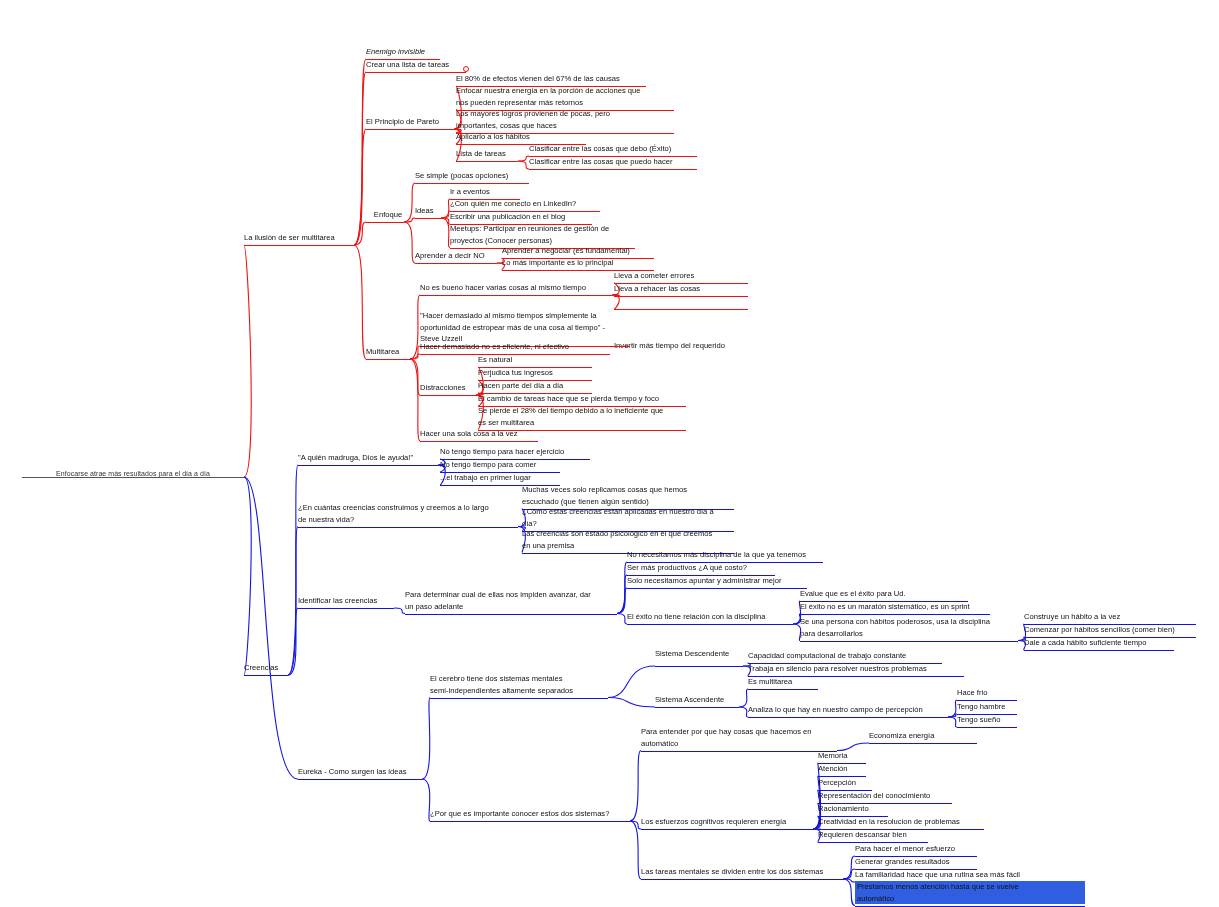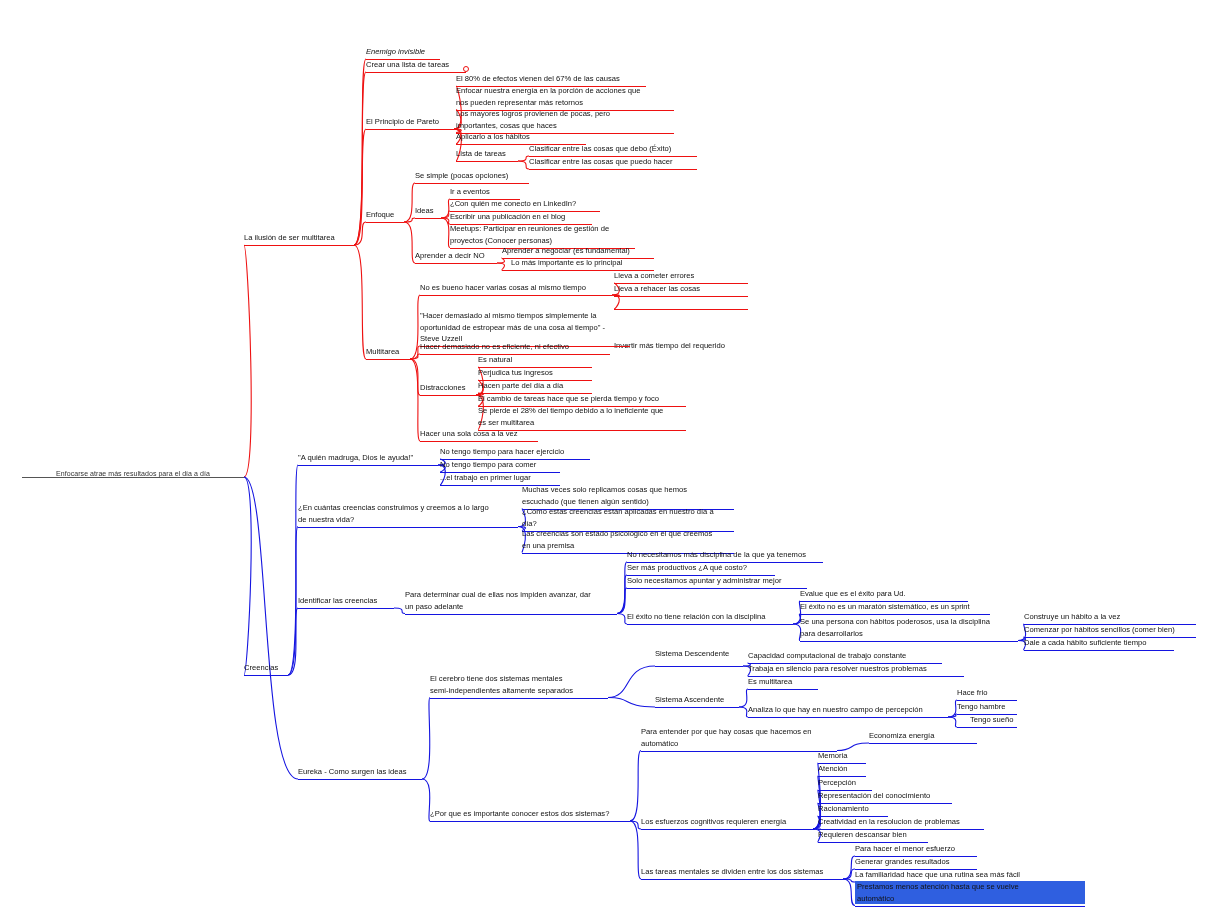--- a/index.html
+++ b/index.html
@@ -128,40 +128,40 @@
 importantes, cosas que haces</span></div>
       <div class="underline" style="left: 456px; top: 132.5px; width: 218px; border-bottom-color: rgb(238, 17, 17);"></div>
       <div class="node n red" style="left: 456px; top: 131px; width: 136px; padding-left: 0px;"><span class="txt">Aplicarlo a los hábitos</span></div>
       <div class="underline" style="left: 456px; top: 144px; width: 130px; border-bottom-color: rgb(238, 17, 17);"></div>
       <div class="node n red" style="left: 456px; top: 148px; width: 68px; padding-left: 0px;"><span class="txt">Lista de tareas</span></div>
       <div class="underline" style="left: 456px; top: 161px; width: 62px; border-bottom-color: rgb(238, 17, 17);"></div>
       <div class="node n red" style="left: 529px; top: 143px; width: 174px; padding-left: 0px;"><span class="txt">Clasificar entre las cosas que debo (Éxito)</span></div>
       <div class="underline" style="left: 529px; top: 156px; width: 168px; border-bottom-color: rgb(238, 17, 17);"></div>
       <div class="node n red" style="left: 529px; top: 156px; width: 174px; padding-left: 0px;"><span class="txt">Clasificar entre las cosas que puedo hacer</span></div>
       <div class="underline" style="left: 529px; top: 169px; width: 168px; border-bottom-color: rgb(238, 17, 17);"></div>
-      <div class="node n red" style="left: 366px; top: 209px; width: 44px; padding-left: 0px;"><span class="txt">Enfoque</span></div>
+      <div class="node n red" style="left: 366px; top: 209px; width: 44px; padding-left: 0px; text-align: center;"><span class="txt">Enfoque</span></div>
       <div class="underline" style="left: 366px; top: 222px; width: 38px; border-bottom-color: rgb(238, 17, 17);"></div>
       <div class="node n red" style="left: 415px; top: 170px; width: 120px; padding-left: 0px;"><span class="txt">Se simple (pocas opciones)</span></div>
       <div class="underline" style="left: 415px; top: 183px; width: 114px; border-bottom-color: rgb(238, 17, 17);"></div>
       <div class="node n red" style="left: 415px; top: 205px; width: 32px; padding-left: 0px;"><span class="txt">Ideas</span></div>
       <div class="underline" style="left: 415px; top: 218px; width: 26px; border-bottom-color: rgb(238, 17, 17);"></div>
       <div class="node n red" style="left: 450px; top: 186px; width: 76px; padding-left: 0px;"><span class="txt">Ir a eventos</span></div>
       <div class="underline" style="left: 450px; top: 199px; width: 70px; border-bottom-color: rgb(238, 17, 17);"></div>
       <div class="node n red" style="left: 450px; top: 198px; width: 156px; padding-left: 0px;"><span class="txt">¿Con quién me conecto en LinkedIn?</span></div>
       <div class="underline" style="left: 450px; top: 211px; width: 150px; border-bottom-color: rgb(238, 17, 17);"></div>
       <div class="node n red" style="left: 450px; top: 211px; width: 148px; padding-left: 0px;"><span class="txt">Escribir una publicación en el blog</span></div>
       <div class="underline" style="left: 450px; top: 224px; width: 142px; border-bottom-color: rgb(238, 17, 17);"></div>
       <div class="node n red" style="left: 450px; top: 223px; width: 191px; padding-left: 0px;"><span class="txt">Meetups: Participar en reuniones de gestión de
 proyectos (Conocer personas)</span></div>
       <div class="underline" style="left: 450px; top: 247.5px; width: 185px; border-bottom-color: rgb(238, 17, 17);"></div>
       <div class="node n red" style="left: 415px; top: 250px; width: 88px; padding-left: 0px;"><span class="txt">Aprender a decir NO</span></div>
       <div class="underline" style="left: 415px; top: 263px; width: 82px; border-bottom-color: rgb(238, 17, 17);"></div>
       <div class="node n red" style="left: 502px; top: 245px; width: 158px; padding-left: 0px;"><span class="txt">Aprender a negociar (es fundamental)</span></div>
       <div class="underline" style="left: 502px; top: 258px; width: 152px; border-bottom-color: rgb(238, 17, 17);"></div>
-      <div class="node n red" style="left: 502px; top: 257px; width: 158px; padding-left: 0px; margin-left: 9px;"><span class="txt">Lo más importante es lo principal</span></div>
+      <div class="node n red" style="left: 502px; top: 257px; width: 158px; padding-left: 0px;"><span class="txt">Lo más importante es lo principal</span></div>
       <div class="underline" style="left: 502px; top: 270px; width: 152px; border-bottom-color: rgb(238, 17, 17);"></div>
       <div class="node n red" style="left: 366px; top: 346px; width: 50px; padding-left: 0px;"><span class="txt">Multitarea</span></div>
       <div class="underline" style="left: 366px; top: 359px; width: 44px; border-bottom-color: rgb(238, 17, 17);"></div>
       <div class="node n red" style="left: 420px; top: 282px; width: 198px; padding-left: 0px;"><span class="txt">No es bueno hacer varias cosas al mismo tiempo</span></div>
       <div class="underline" style="left: 420px; top: 295px; width: 192px; border-bottom-color: rgb(238, 17, 17);"></div>
       <div class="node n red" style="left: 614px; top: 270px; width: 140px; padding-left: 0px;"><span class="txt">Lleva a cometer errores</span></div>
       <div class="underline" style="left: 614px; top: 283px; width: 134px; border-bottom-color: rgb(238, 17, 17);"></div>
       <div class="node n red" style="left: 614px; top: 283px; width: 140px; padding-left: 0px;"><span class="txt">Lleva a rehacer las cosas</span></div>
       <div class="underline" style="left: 614px; top: 296px; width: 134px; border-bottom-color: rgb(238, 17, 17);"></div>
       <div class="node n red" style="left: 614px; top: 296px; width: 140px; padding-left: 0px; margin-top: 44px;"><span class="txt">Invertir más tiempo del requerido</span></div>
@@ -249,21 +249,21 @@
       <div class="node n blue" style="left: 655px; top: 694px; width: 90px; padding-left: 0px;"><span class="txt">Sistema Ascendente</span></div>
       <div class="underline" style="left: 655px; top: 707px; width: 84px; border-bottom-color: rgb(20, 20, 224);"></div>
       <div class="node n blue" style="left: 748px; top: 676px; width: 76px; padding-left: 0px;"><span class="txt">Es multitarea</span></div>
       <div class="underline" style="left: 748px; top: 689px; width: 70px; border-bottom-color: rgb(20, 20, 224);"></div>
       <div class="node n blue" style="left: 748px; top: 704px; width: 206px; padding-left: 0px;"><span class="txt">Analiza lo que hay en nuestro campo de percepción</span></div>
       <div class="underline" style="left: 748px; top: 717px; width: 200px; border-bottom-color: rgb(20, 20, 224);"></div>
       <div class="node n blue" style="left: 957px; top: 687px; width: 66px; padding-left: 0px;"><span class="txt">Hace frio</span></div>
       <div class="underline" style="left: 957px; top: 700px; width: 60px; border-bottom-color: rgb(20, 20, 224);"></div>
       <div class="node n blue" style="left: 957px; top: 701px; width: 66px; padding-left: 0px;"><span class="txt">Tengo hambre</span></div>
       <div class="underline" style="left: 957px; top: 714px; width: 60px; border-bottom-color: rgb(20, 20, 224);"></div>
-      <div class="node n blue" style="left: 957px; top: 714px; width: 66px; padding-left: 13px;"><span class="txt">Tengo sueño</span></div>
+      <div class="node n blue" style="left: 957px; top: 714px; width: 66px; padding-left: 0px;"><span class="txt">Tengo sueño</span></div>
       <div class="underline" style="left: 957px; top: 727px; width: 60px; border-bottom-color: rgb(20, 20, 224);"></div>
       <div class="node n blue" style="left: 430px; top: 808px; width: 206px; padding-left: 0px;"><span class="txt">¿Por que es importante conocer estos dos sistemas?</span></div>
       <div class="underline" style="left: 430px; top: 821px; width: 200px; border-bottom-color: rgb(20, 20, 224);"></div>
       <div class="node n blue" style="left: 641px; top: 726px; width: 202px; padding-left: 0px;"><span class="txt">Para entender por que hay cosas que hacemos en
 automático</span></div>
       <div class="underline" style="left: 641px; top: 750.5px; width: 196px; border-bottom-color: rgb(20, 20, 224);"></div>
       <div class="node n blue" style="left: 869px; top: 730px; width: 114px; padding-left: 0px;"><span class="txt">Economiza energía</span></div>
       <div class="underline" style="left: 869px; top: 743px; width: 108px; border-bottom-color: rgb(20, 20, 224);"></div>
       <div class="node n blue" style="left: 641px; top: 816px; width: 178px; padding-left: 0px;"><span class="txt">Los esfuerzos cognitivos requieren energía</span></div>
       <div class="underline" style="left: 641px; top: 829px; width: 172px; border-bottom-color: rgb(20, 20, 224);"></div>

